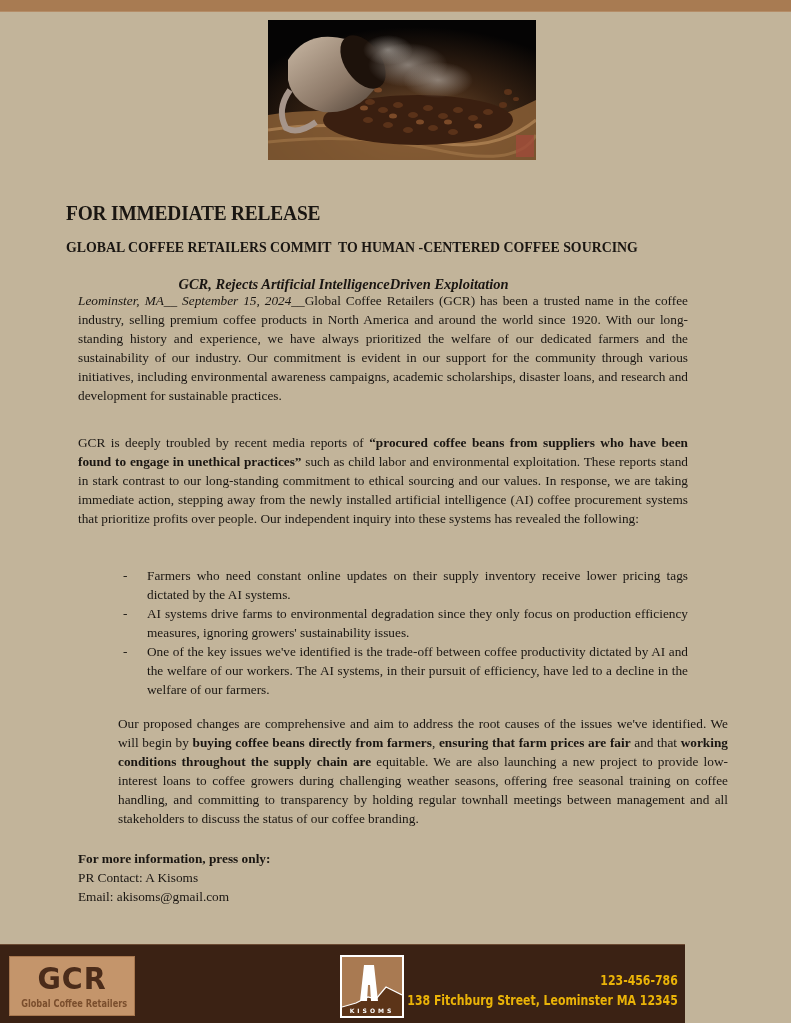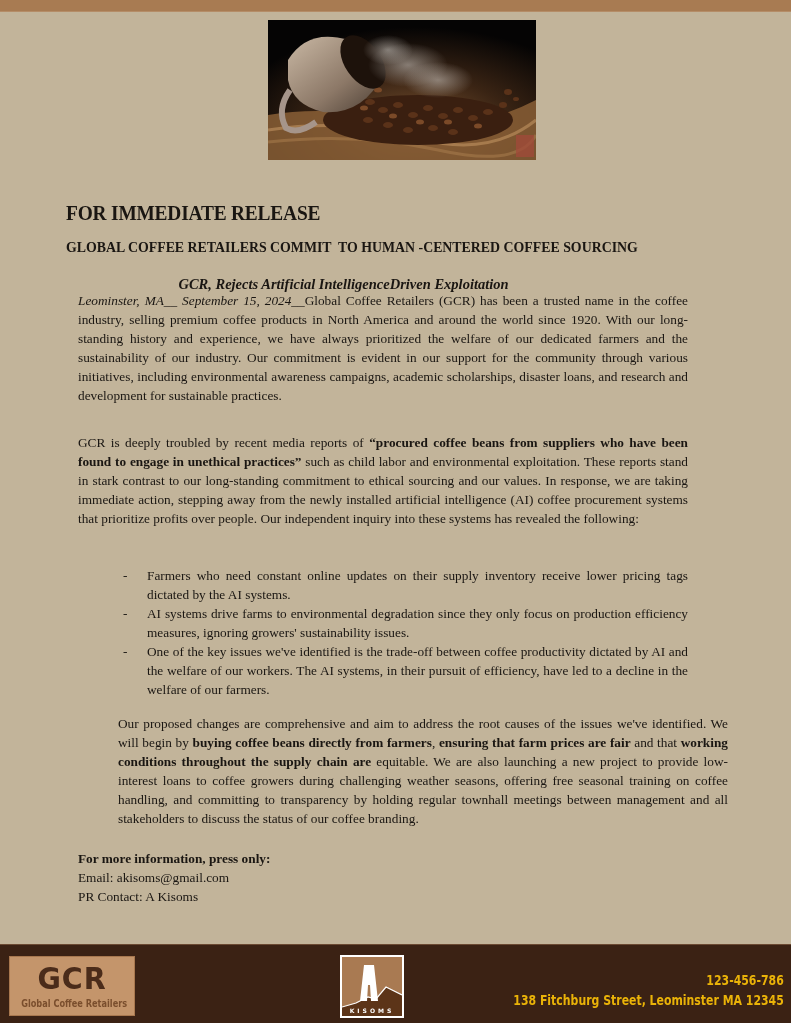--- a/index.html
+++ b/index.html
@@ -45,21 +45,21 @@
       font-size: 13.3px; line-height: 19px; text-align: justify;
     }
     .bullets li .dash { position: absolute; left: 45px; top: 0; }
     .p3 { top: 714px; margin-left: 40px; }
     .contact { position: absolute; left: 78px; top: 849px; font-size: 13.3px; line-height: 19px; }
     .contact .strong { font-weight: bold; }
     b { font-weight: bold; }
     i { font-style: italic; }
 
     .footer {
-      position: absolute; left: 0; top: 944px; width: 791px; height: 79px;
+      position: absolute; left: 0; top: 944px; width: 685px; height: 79px;
       background: #3b2214; border-top: 1px solid #6b4a33;
     }
     .gcr-logo {
       position: absolute; left: 9px; top: 11px; width: 126px; height: 60px;
       background: #c4956b; border: 1px solid #a8784f; box-sizing: border-box;
       text-align: center; color: #4b2c1a;
       font-family: "DejaVu Sans", sans-serif;
     }
     .gcr-logo .big {
       font-size: 31px; font-weight: bold; line-height: 34px; margin-top: 4px;
@@ -178,22 +178,22 @@
     <span>One of the key issues we've identified is the trade-off between coffee productivity dictated by AI and the welfare of our workers. The AI systems, in their pursuit of efficiency, have led to a decline in the welfare of our farmers.</span>
   </li>
 </ul>
 
 <div class="body-text p3">
   <span>Our proposed changes are comprehensive and aim to address the root causes of the issues we've identified. We will begin by </span><b>buying coffee beans directly from farmers</b><span>, </span><b>ensuring that farm prices are fair</b><span> and that </span><b>working conditions throughout the supply chain are</b><span> equitable. We are also launching a new project to provide low-interest loans to coffee growers during challenging weather seasons, offering free seasonal training on coffee handling, and committing to transparency by holding regular townhall meetings between management and all stakeholders to discuss the status of our coffee branding.</span>
 </div>
 
 <div class="contact">
   <div class="strong">For more information, press only:</div>
+  <div>PR Contact: A Kisoms</div>
   <div>Email: akisoms@gmail.com</div>
-  <div>PR Contact: A Kisoms</div>
 </div>
 
 <div class="footer">
   <div class="gcr-logo">
     <div class="big">GCR</div>
     <div class="small">Global Coffee  Retailers</div>
   </div>
 
   <div class="kisoms-logo">
     <svg width="60" height="59" viewBox="0 0 60 59">

